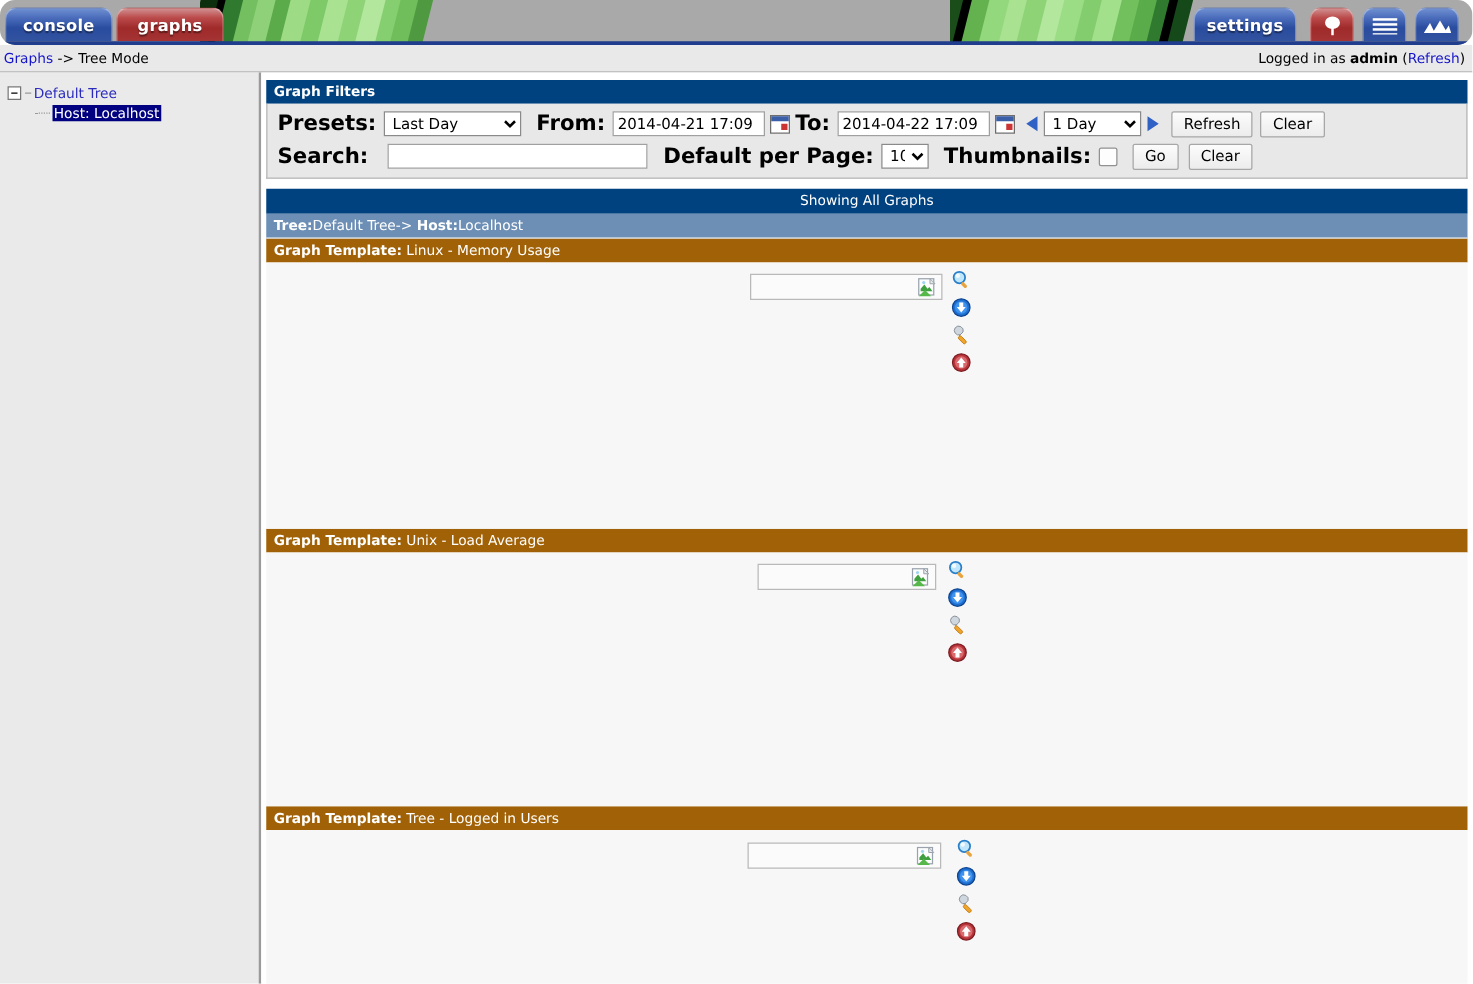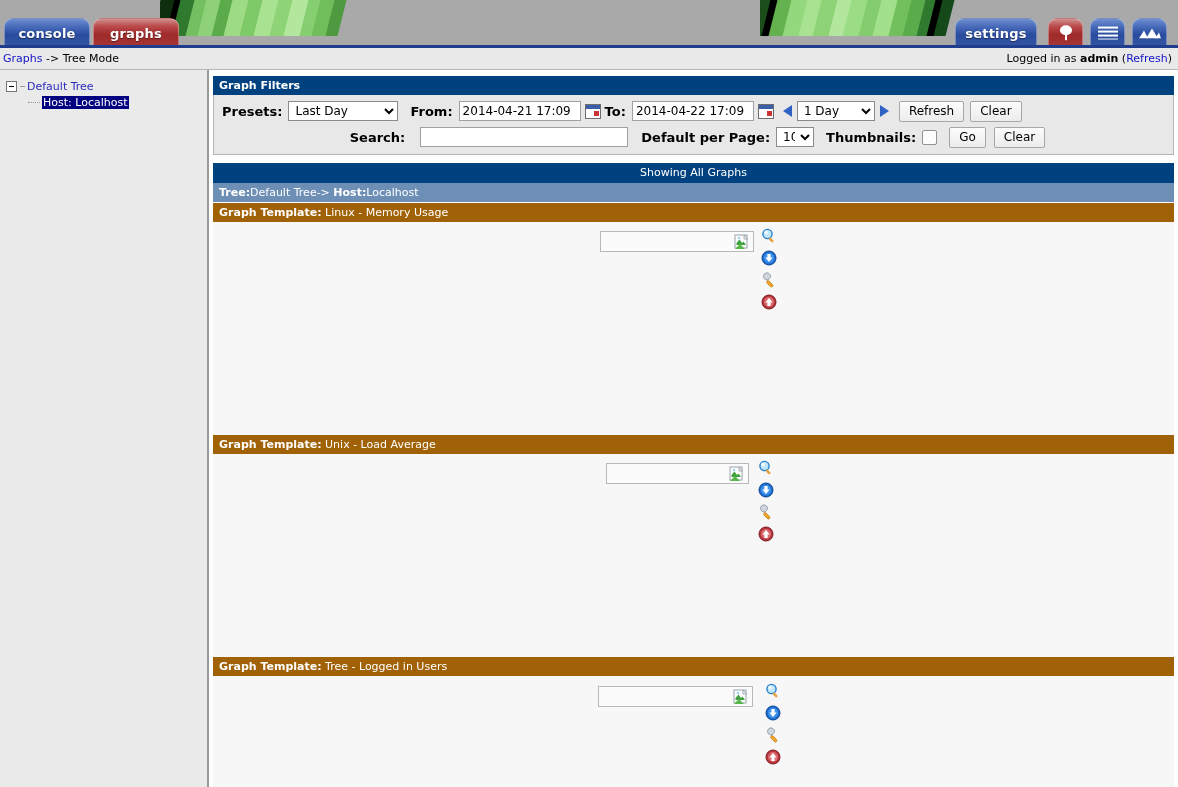--- a/index.html
+++ b/index.html
@@ -10,23 +10,24 @@
     overflow: hidden;
     background: #ffffff;
     font-family: "DejaVu Sans", "Liberation Sans", sans-serif;
     font-size: 11px;
     color: #000000;
   }
 
   
   .banner {
     position: relative;
-    height: 48px;
+    height: 36px;
     background: #a9a9a9;
     overflow: hidden;
+    border-radius: 12px;
   }
   .stripes {
     position: absolute;
     top: 0;
     height: 36px;
     overflow: hidden;
   }
   .stripes i {
     position: absolute;
     top: -6px;
@@ -164,21 +165,21 @@
     padding: 0 6px;
     box-sizing: border-box;
   }
   .filter-body {
     background: #e8e8e8;
     border: 1px solid #b5b5b5;
     border-top: none;
     padding: 4px 0 5px 0;
   }
   .frow { display: flex; align-items: center; height: 24px; padding-left: 8px; }
-  .flab { font-weight: bold; font-size: 13px; margin-right: 6px; white-space: nowrap; }
+  .flab { font-weight: bold; font-size: 17px; margin-right: 6px; white-space: nowrap; }
 
   select.cacti {
     font-family: "DejaVu Sans", "Liberation Sans", sans-serif;
     font-size: 12px;
     height: 20px;
     border: 1px solid #8a8a8a;
     background: #ffffff;
     padding: 0 2px;
     box-sizing: border-box;
   }
@@ -411,21 +412,21 @@
           <span class="arrow-l"></span>
           <select class="cacti" style="width:78px;">
             <option>1 Day</option>
           </select>
           <span class="arrow-r"></span>
 
           <button class="cacti-btn" style="margin-left:5px;">Refresh</button>
           <button class="cacti-btn" style="margin-left:6px;">Clear</button>
         </div>
 
-        <div class="frow" style="margin-top:2px;justify-content:center;">
+        <div class="frow" style="margin-top:2px;">
           <span class="flab">Search:</span>
           <input class="cacti-text" style="width: 208px; margin-left: 9px;" type="text" value="">
 
           <span class="flab" style="margin-left:13px;">Default per Page:</span>
           <select class="cacti" style="width:38px;">
             <option>10</option>
           </select>
 
           <span class="flab" style="margin-left:12px;">Thumbnails:</span>
           <span class="chk"></span>

